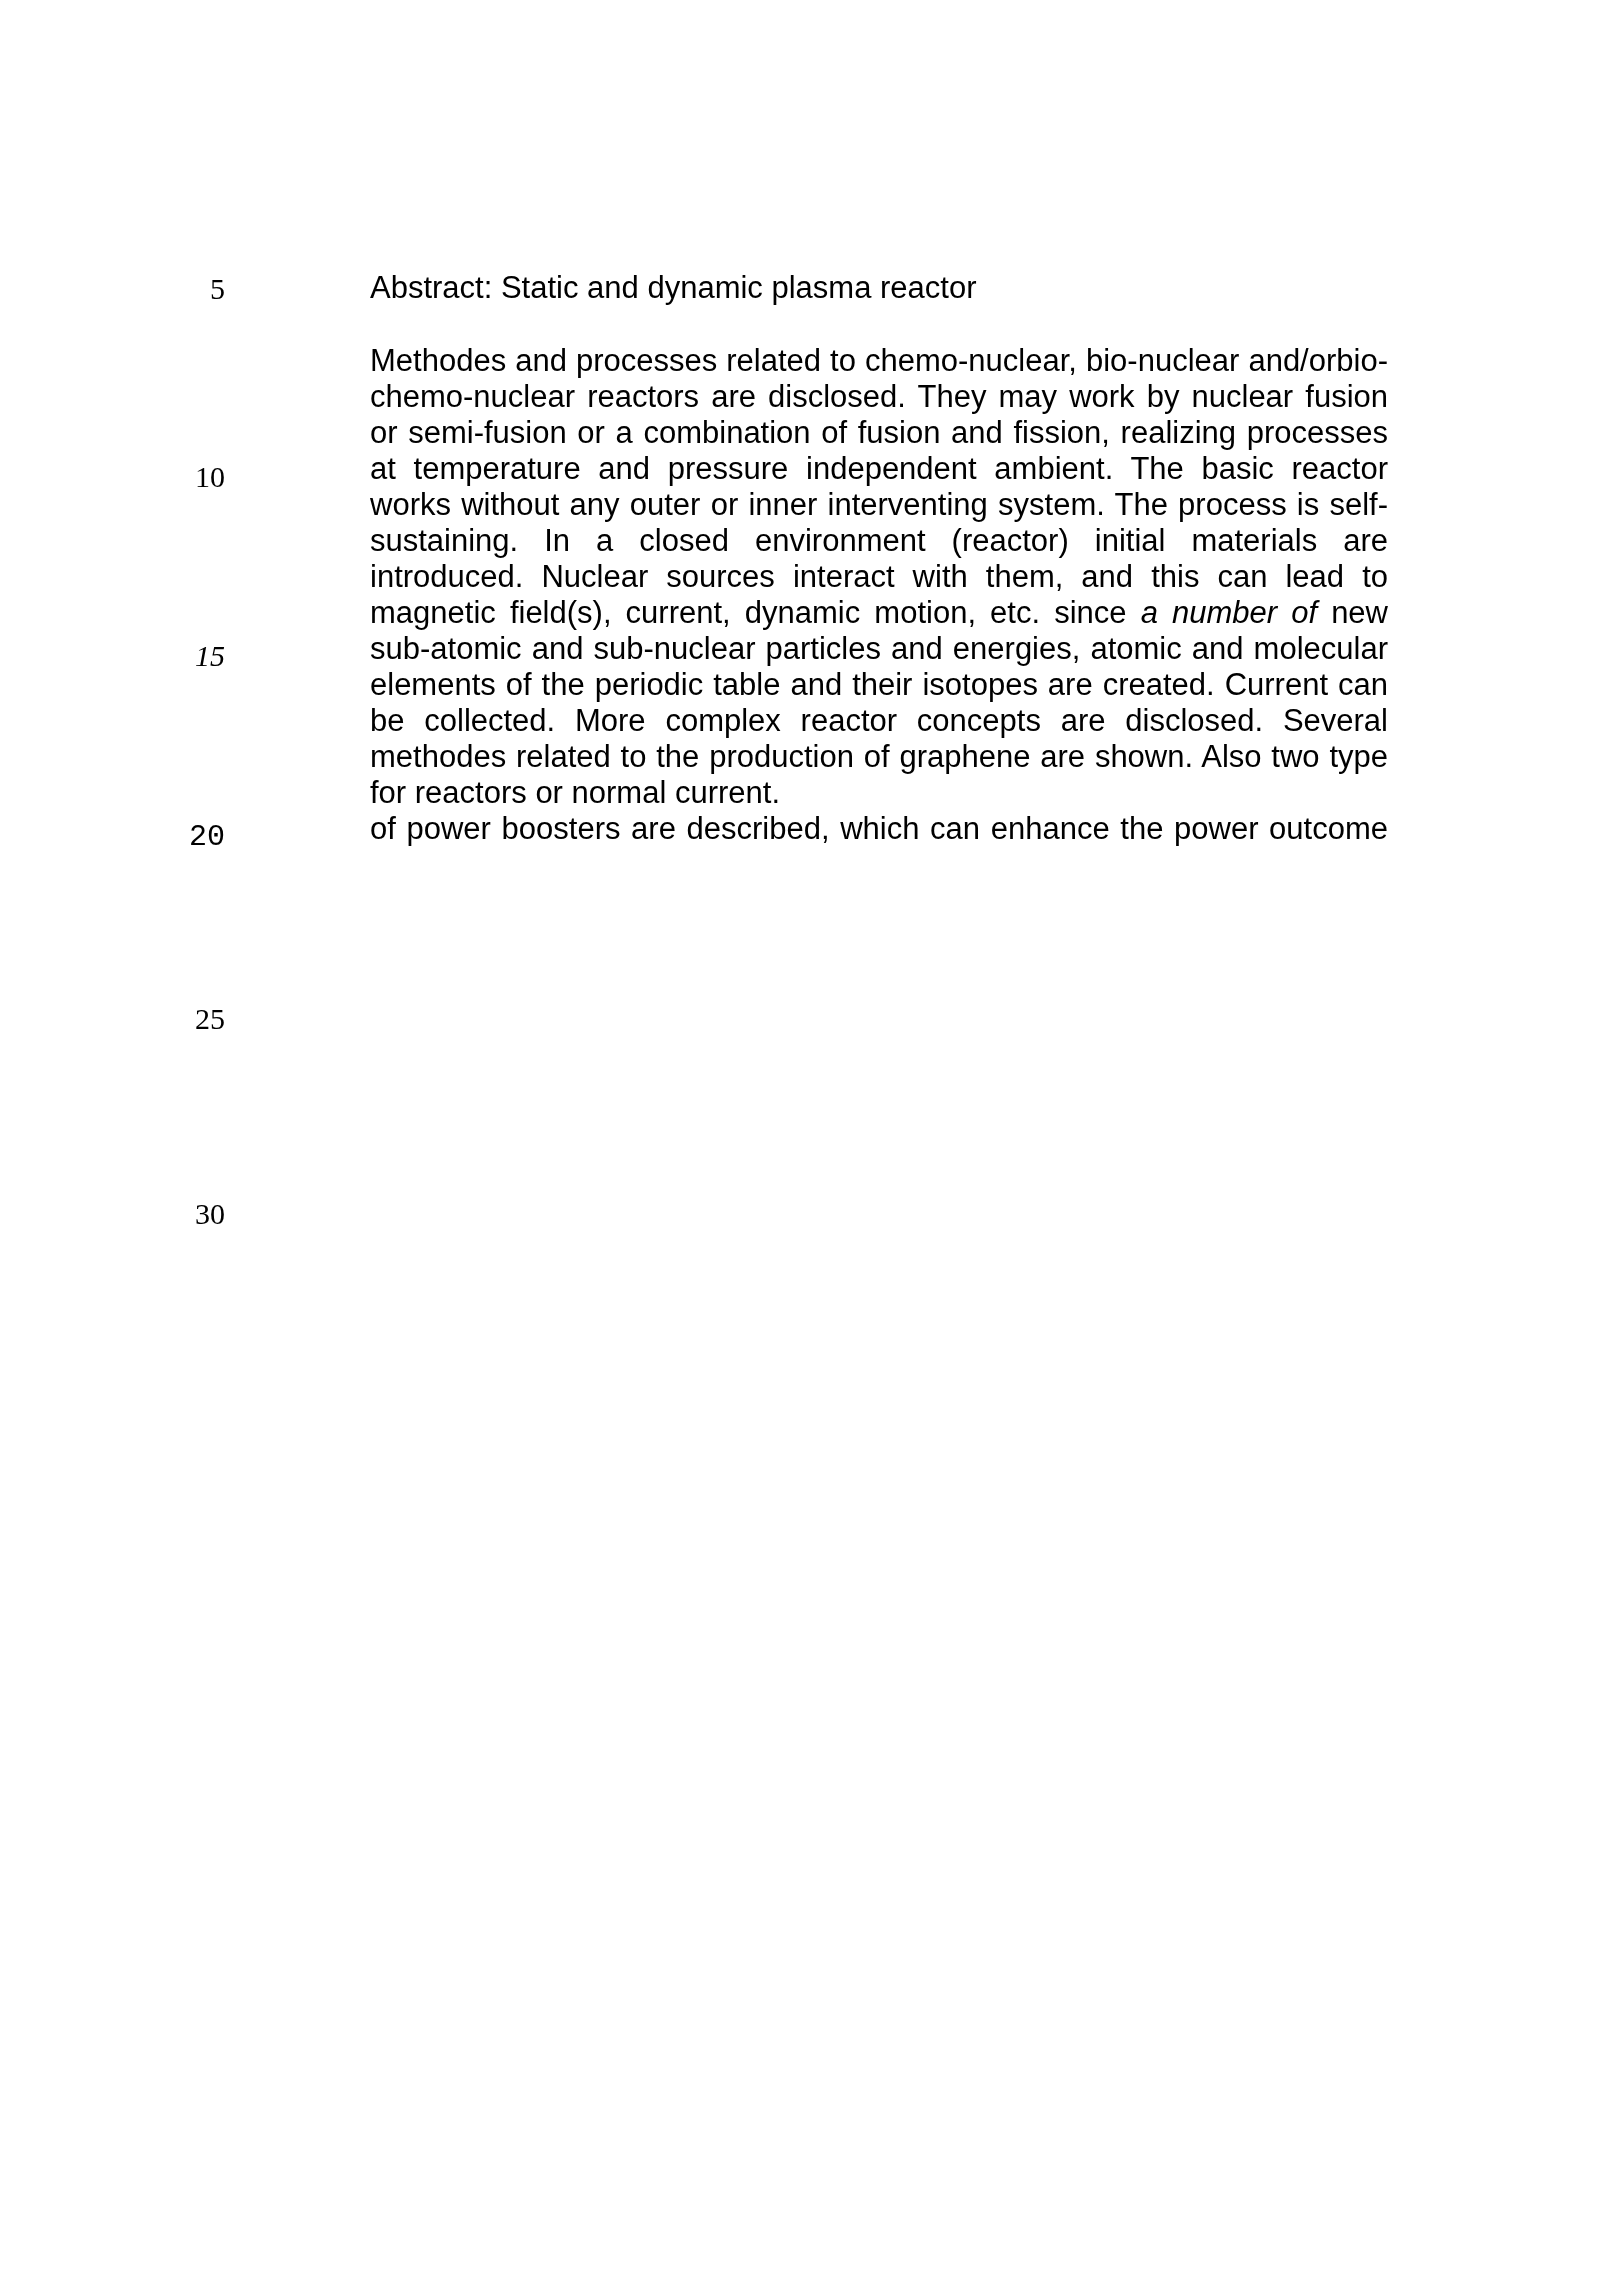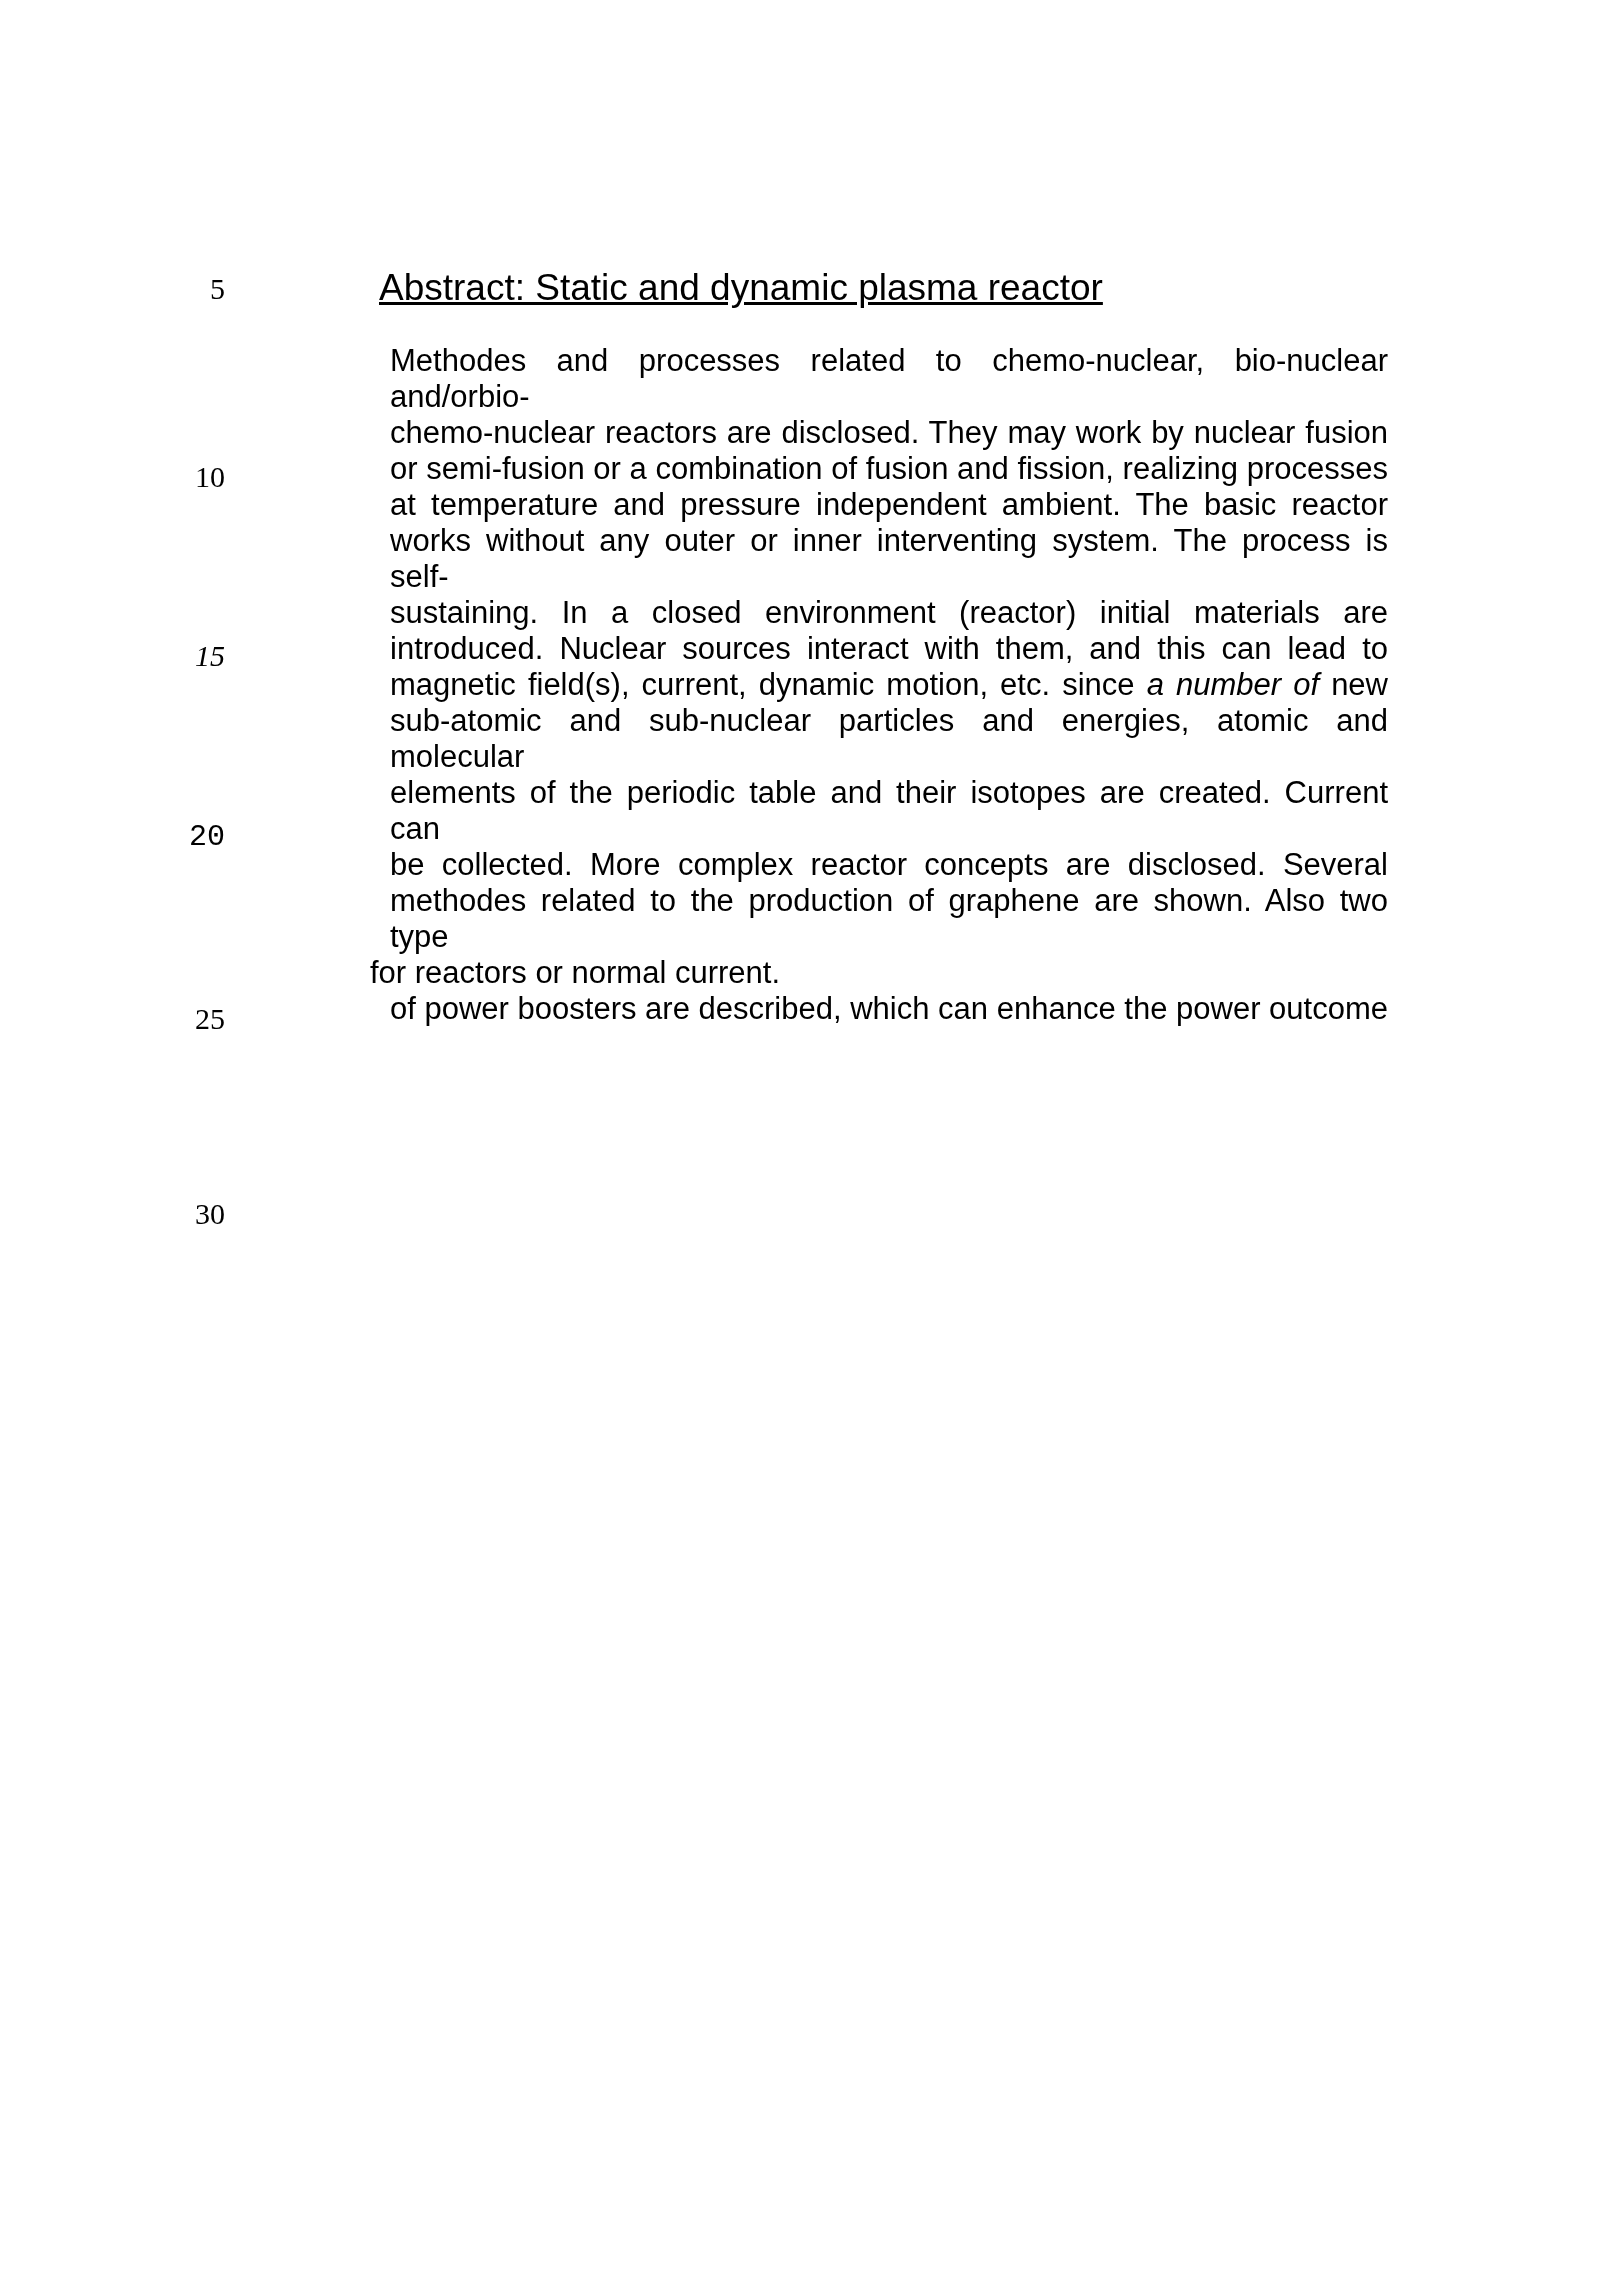--- a/index.html
+++ b/index.html
@@ -21,42 +21,40 @@
     left: 127px;
     width: 98px;
     text-align: right;
     font-family: "Liberation Serif", serif;
     font-size: 30px;
     line-height: 36px;
     color: #000000;
   }
   .doc-title {
     position: absolute;
-    left: 379px;
+    left: 370px;
     top: 270px;
-    font-size: 37px;
+    font-size: 31px;
     line-height: 36px;
     white-space: nowrap;
-    text-decoration: underline;
   }
   .paragraph {
     position: absolute;
     left: 370px;
     top: 343px;
     width: 1018px;
     font-size: 31px;
     line-height: 36px;
   }
   .text-line {
     text-align: left;
   }
   .text-line.just {
     text-align: justify;
     text-align-last: justify;
-    margin-left: 20px;
   }
   .it {
     font-style: italic;
   }
 </style>
 </head>
 <body>
 
 <div class="page">
   <div id="margin-numbers">

